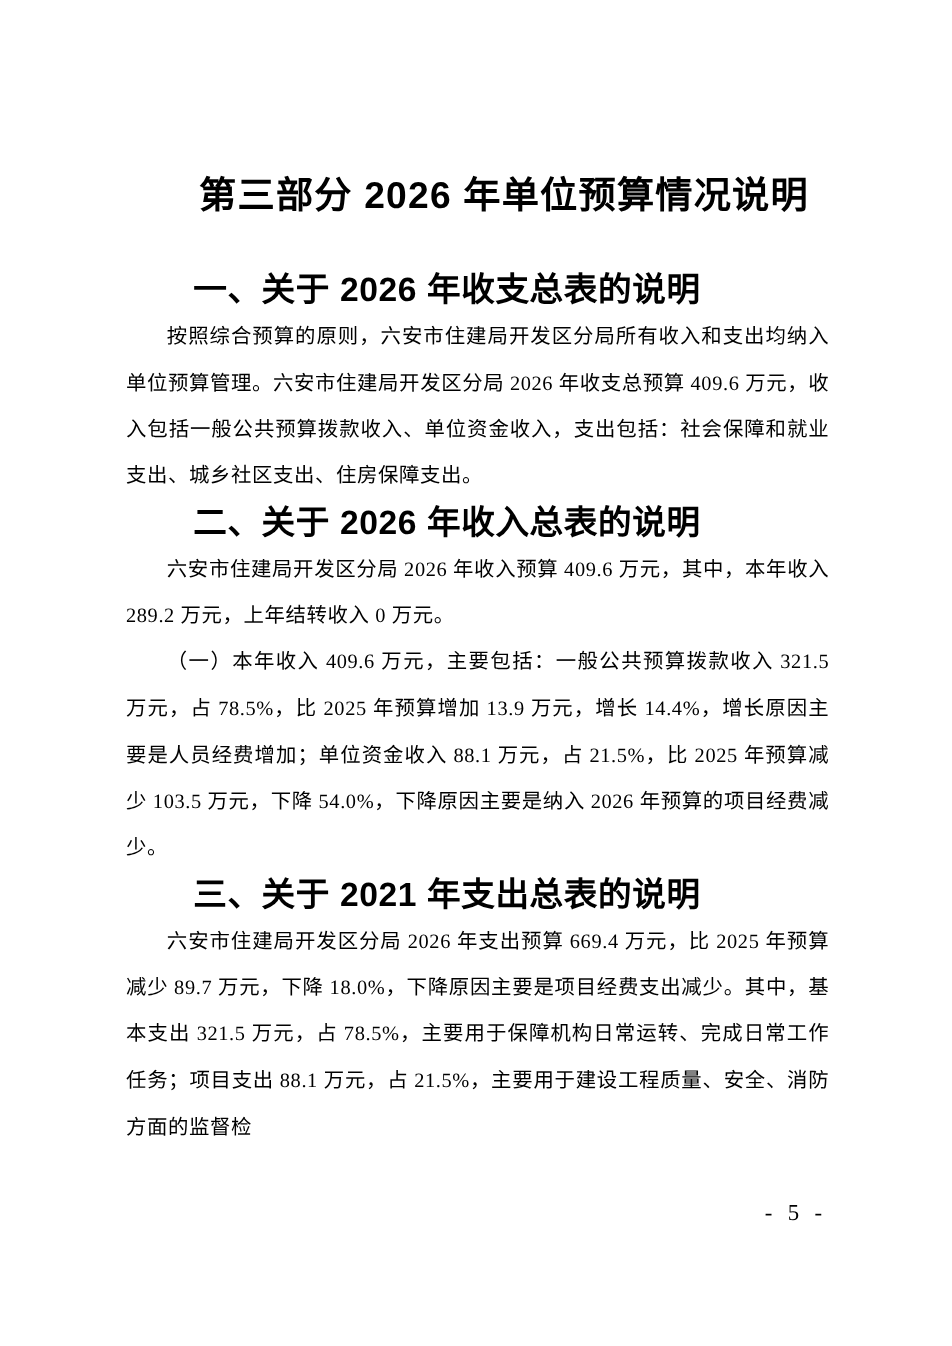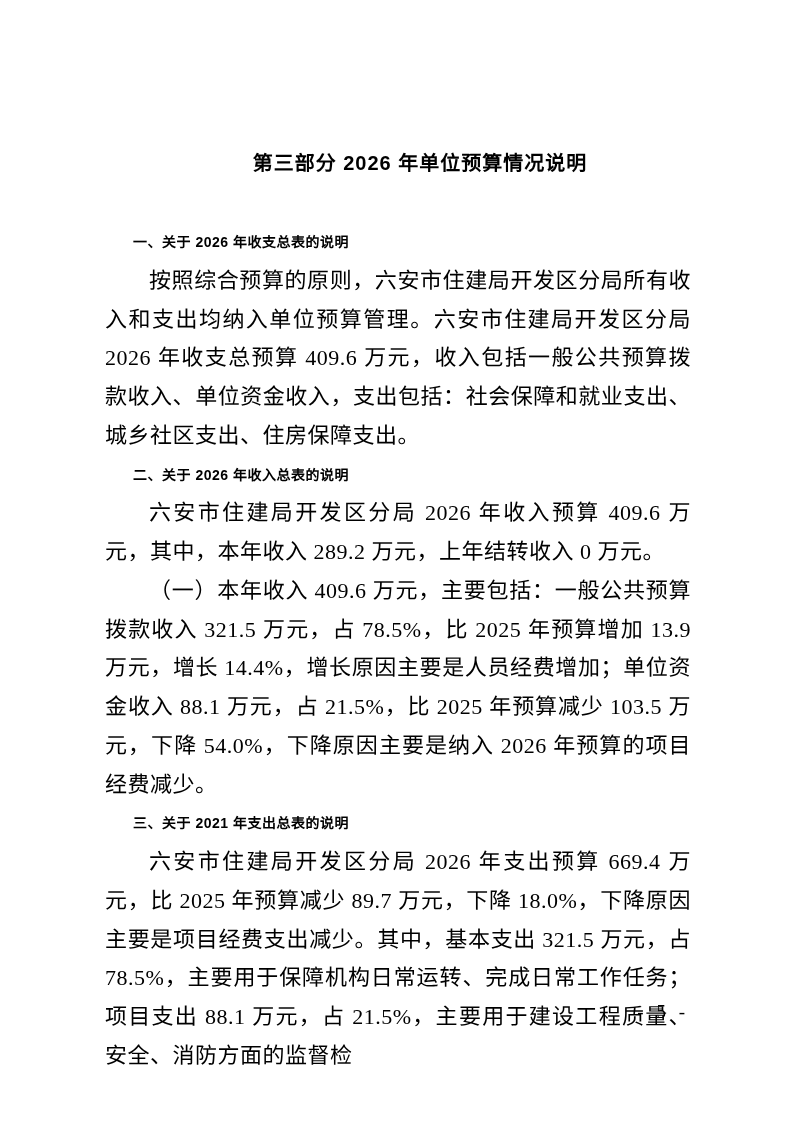--- a/index.html
+++ b/index.html
@@ -22,38 +22,38 @@
     left: 105px;
     top: 146px;
     width: 586px;
   }
   .doc-title {
     margin: 0 0 43px 0;
     position: relative;
     left: 22px;
     font-family: "Liberation Sans", "DejaVu Sans", sans-serif;
     font-weight: bold;
-    font-size: 20px;
+    font-size: 31px;
     line-height: 34px;
     letter-spacing: 1px;
     text-align: center;
     white-space: nowrap;
   }
   .content h2 {
     margin: 0;
     font-family: "Liberation Sans", "DejaVu Sans", sans-serif;
     font-weight: bold;
-    font-size: 14px;
+    font-size: 28px;
     line-height: 38.75px;
     text-indent: 2em;
     letter-spacing: 0.5px;
   }
   .content p {
     margin: 0;
-    font-size: 22px;
+    font-size: 17px;
     line-height: 38.75px;
     text-indent: 2em;
     text-align: justify;
     letter-spacing: 0.5px;
   }
   .page-number {
     position: absolute;
     top: 1001px;
     right: 104px;
     font-size: 19px;

